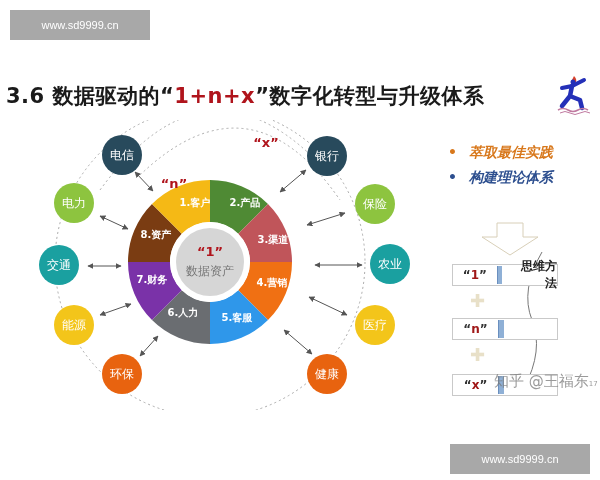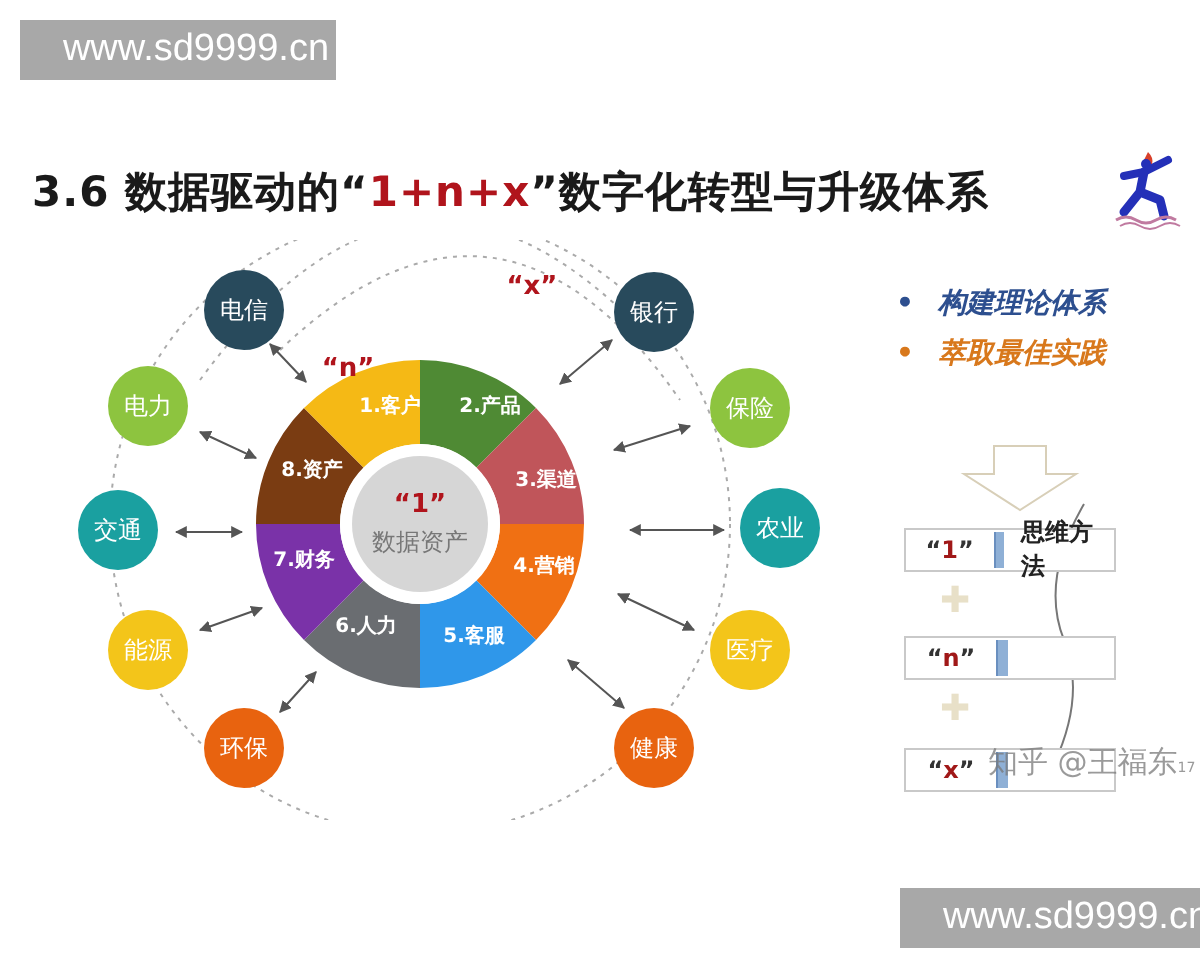--- a/index.html
+++ b/index.html
@@ -1,33 +1,33 @@
 <!DOCTYPE html>
 <html><head>
 <meta charset="utf-8">
 <style>
   html, body { margin:0; padding:0; }
   body { width:600px; height:480px; background:#ffffff; position:relative; overflow:hidden;
          font-family: "DejaVu Sans", "Liberation Sans", sans-serif; }
   .wm { position:absolute; background:#a8a8a8; color:#ffffff; font-family:"Liberation Sans", sans-serif;
-        font-size:19px; display:flex; align-items:center; justify-content:center;padding-left:18px; }
-  .title { position:absolute; left:16px; top:82px; font-size:21px; font-weight:bold; color:#1a1a1a;
+        font-size:11px; display:flex; align-items:center; justify-content:center; }
+  .title { position:absolute; left:6px; top:82px; font-size:21px; font-weight:bold; color:#1a1a1a;
            white-space:nowrap; letter-spacing:0.5px; }
   .title .hl { color:#b0141c; }
   .logo { position:absolute; left:552px; top:72px; width:44px; height:44px; }
   svg.diagram { position:absolute; left:0; top:120px; }
   .bullets { position:absolute; left:448px; top:140px; }
   .bullet { font-size:14px; font-weight:bold; font-style:italic; height:25px; line-height:25px; white-space:nowrap; }
   .bullet .dot { font-style:normal; margin-right:12px; }
   .rbox { position:absolute; left:452px; width:104px; height:20px; border:1px solid #c9c9c9; background:#fff;
           display:flex; align-items:center; font-size:12px; font-weight:bold; }
   .rbox .q { width:45px; text-align:center; color:#333; }
   .rbox .q span { color:#a01818; }
   .rbox .bar { width:5px; height:18px; background:#8fb0d6; border-left:1px solid #6a8fbf; margin-right:8px; }
-  .rbox .t { color:#222; }
+  .rbox .t { color:#222;text-align:right; }
   .plus { position:absolute; left:470px; font-size:18px; color:#e8e0c8; font-weight:bold; }
   .zhihu { position:absolute; left:494px; top:372px; font-size:15px; color:rgba(120,120,120,0.75); white-space:nowrap;text-align:center; }
 </style>
 </head>
 <body>
 
 <div class="wm" style="left:10px;top:10px;width:140px;height:30px;">www.sd9999.cn</div>
 
 <div class="title">
   <span>3.6 数据驱动的</span><span>“</span><span class="hl">1+n+x</span><span>”</span><span>数字化转型与升级体系</span>
@@ -115,22 +115,22 @@
     <circle cx="390" cy="264" r="20" fill="#1aa0a0"></circle>
     <text x="390" y="268">农业</text>
     <circle cx="375" cy="325" r="20" fill="#f3c51a"></circle>
     <text x="375" y="329">医疗</text>
     <circle cx="327" cy="374" r="20" fill="#e8630f"></circle>
     <text x="327" y="378">健康</text>
   </g>
 </svg>
 
 <div class="bullets">
+  <div class="bullet" style="color:#d8781c"><span class="dot">•</span><span>萃取最佳实践</span></div>
   <div class="bullet" style="color:#2d4f8f"><span class="dot">•</span><span>构建理论体系</span></div>
-  <div class="bullet" style="color:#d8781c"><span class="dot">•</span><span>萃取最佳实践</span></div>
 </div>
 
 <svg style="position:absolute;left:480px;top:222px;" width="60" height="34">
   <path d="M17 1 L43 1 L43 15 L58 15 L30 33 L2 15 L17 15 Z" fill="#fff" stroke="#d8cfb8" stroke-width="1"></path>
 </svg>
 
 <svg style="position:absolute;left:520px;top:250px;" width="30" height="140">
   <path d="M22 2 Q0 40 12 70 Q24 100 4 138" fill="none" stroke="#777" stroke-width="1"></path>
 </svg>
 

